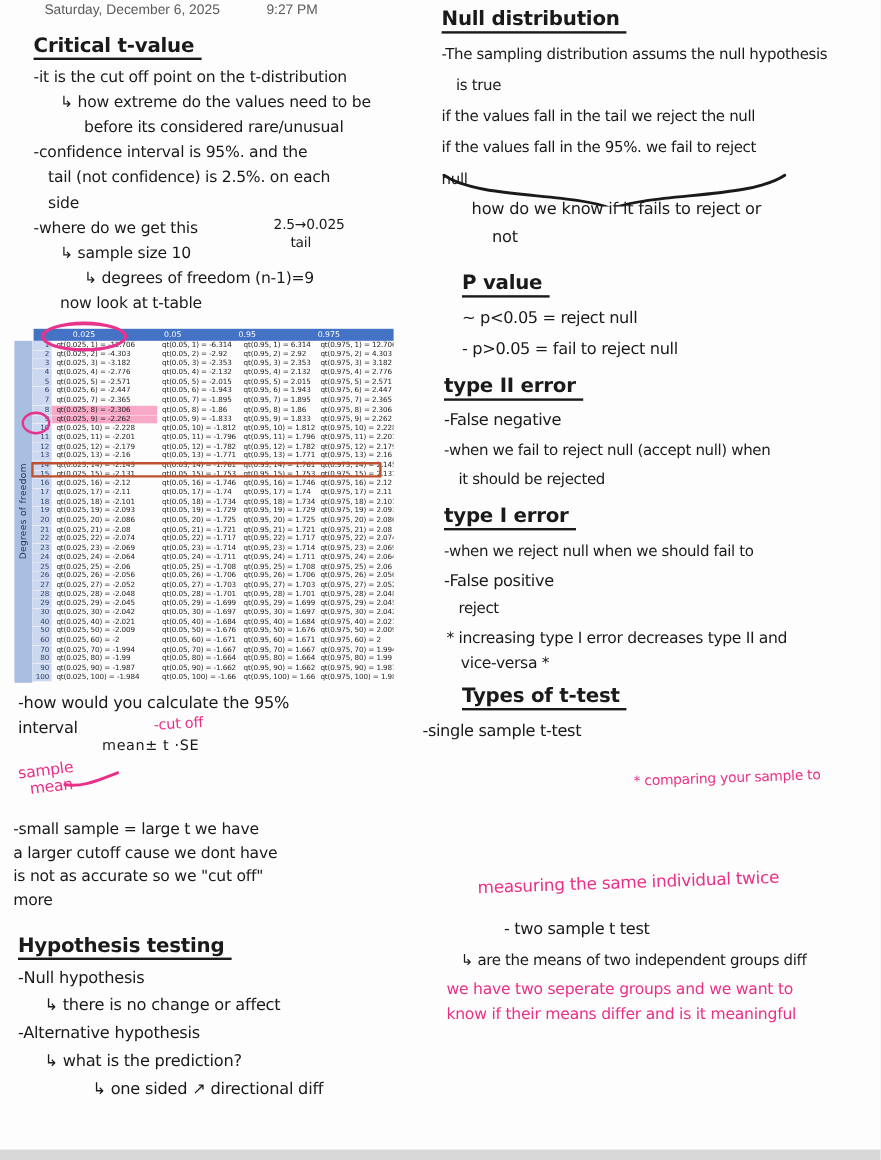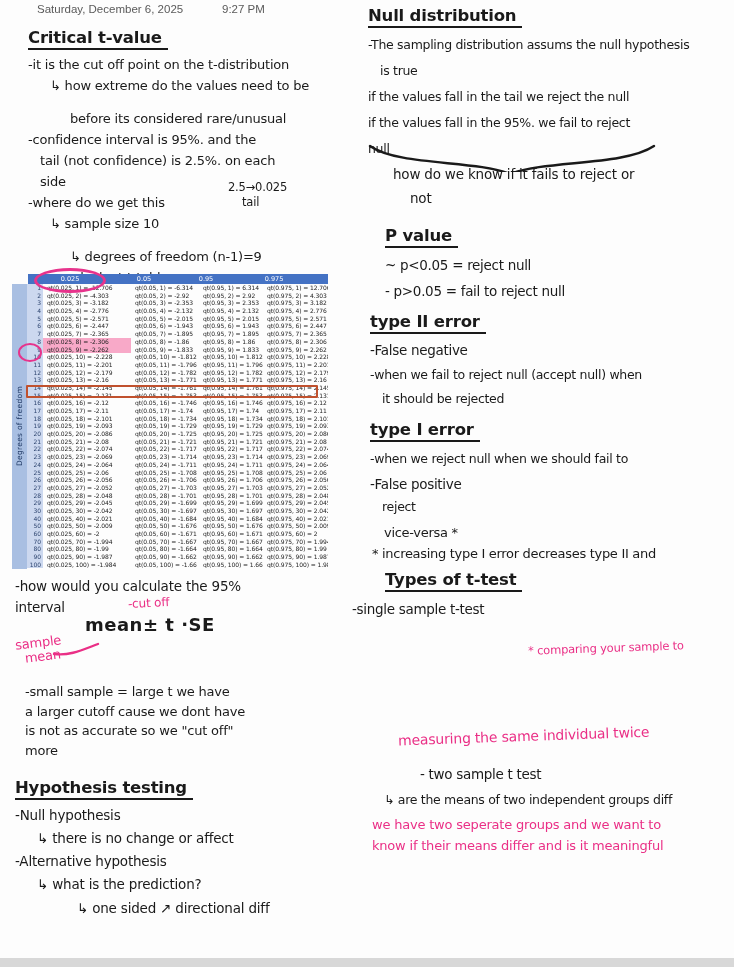--- a/index.html
+++ b/index.html
@@ -8,25 +8,25 @@
   .abs{position:absolute;}
   .statusbar{position:absolute;top:3px;left:37px;font-size:11.5px;color:#5a5a5a;
              font-family:"Liberation Sans",sans-serif;}
   .statusbar .time{position:absolute;left:185px;top:0;white-space:nowrap;}
   
   .hw{white-space:nowrap;letter-spacing:-0.2px;}
   .title{font-size:16.5px;font-weight:bold;border-bottom:2px solid #1a1a1a;
          display:inline-block;padding:0 6px 1px 0;margin-bottom:4px;}
   .hl{font-size:13px;line-height:21px;}
   .rl{font-size:12.5px;line-height:26px;letter-spacing:-0.3px;}
-  .ind05{padding-left:12px;} .ind1{padding-left:22px;} .ind15{padding-left:42px;margin-top:12px;}
+  .ind05{padding-left:12px;} .ind1{padding-left:22px;} .ind15{padding-left:42px;}
   .ind2{padding-left:62px;}
   .pink{color:#ea2f86;}
   .pinkline{border-bottom:2px solid #ea2f86;padding-bottom:1px;}
-  .formula{font-size:18px;font-weight:bold;letter-spacing:0.5px;}
+  .formula{font-size:12px;font-weight:normal;letter-spacing:0.5px;}
   
   .ttable{position:absolute;left:12px;top:274px;width:316px;}
   .thead{position:absolute;left:16px;top:0;right:0;height:10px;background:#4472c4;
          display:flex;color:#fff;font-size:6.5px;line-height:10px;}
   .thead span{display:block;text-align:center;}
   .sideband{position:absolute;left:0;top:10px;width:15px;height:285px;background:#a9bfe2;
             display:flex;align-items:center;justify-content:center;}
   .sideband span{writing-mode:vertical-rl;transform:rotate(180deg);font-size:7.5px;
                  color:#1f3864;letter-spacing:0.3px;}
   #ttable-rows{position:absolute;left:15px;top:10px;right:0;}
@@ -358,21 +358,21 @@
   <div class="abs hw pink" style="left:128px;top:596px;font-size:12px;transform:rotate(-3deg);">-cut off</div>
   <div class="abs hw formula" style="left:85px;top:614px;">mean± t ·SE</div>
   <div class="abs hw pink" style="left:16px;top:636px;font-size:13px;transform:rotate(-7deg);line-height:14px;">
     <div>sample</div>
     <div style="padding-left:8px;">mean</div>
   </div>
   <svg class="abs" style="left:52px;top:638px;" width="50" height="20">
     <path d="M2,16 C18,18 30,12 46,6" stroke="#ea2f86" stroke-width="2.4" fill="none" stroke-linecap="round"></path>
   </svg>
 
-  <div class="abs hw" style="left:25px;top:682px;">
+  <div class="abs hw" style="left:11px;top:682px;">
     <div class="hl" style="line-height:19.5px;">-small sample = large t we have</div>
     <div class="hl" style="line-height:19.5px;">a larger cutoff cause we dont have</div>
     <div class="hl" style="line-height:19.5px;">is not as accurate so we "cut off"</div>
     <div class="hl" style="line-height:19.5px;">more</div>
   </div>
 
   <div class="abs hw" style="left:15px;top:778px;">
     <div class="title">Hypothesis testing</div>
     <div class="hl" style="line-height:23px;font-size:13.5px;">-Null hypothesis</div>
     <div class="hl ind1" style="line-height:23px;font-size:13.5px;">↳ there is no change or affect</div>
@@ -409,22 +409,22 @@
   </div>
 
   <div class="abs hw" style="left:370px;top:420px;">
     <div class="title">type I error</div>
     <div class="rl">-when we reject null when we should fail to</div>
     <div class="rl" style="font-size:13.5px;line-height:24px;">-False positive</div>
     <div class="rl ind05" style="line-height:21px;">reject</div>
   </div>
 
   <div class="abs hw" style="left:372px;top:522px;">
+    <div class="rl" style="line-height:21px;font-size:13px;">* increasing type I error decreases type II and</div>
     <div class="rl ind05" style="line-height:21px;font-size:13px;">vice-versa *</div>
-    <div class="rl" style="line-height:21px;font-size:13px;">* increasing type I error decreases type II and</div>
   </div>
 
   <div class="abs hw" style="left:385px;top:570px;">
     <div class="title">Types of t-test</div>
   </div>
   <div class="abs hw" style="left:352px;top:598px;">
     <div class="rl" style="font-size:13.5px;line-height:22px;">-single sample t-test</div>
   </div>
   <div class="abs hw pink" style="left:528px;top:641px;font-size:11.5px;transform:rotate(-2deg);">* comparing your sample to</div>
 

